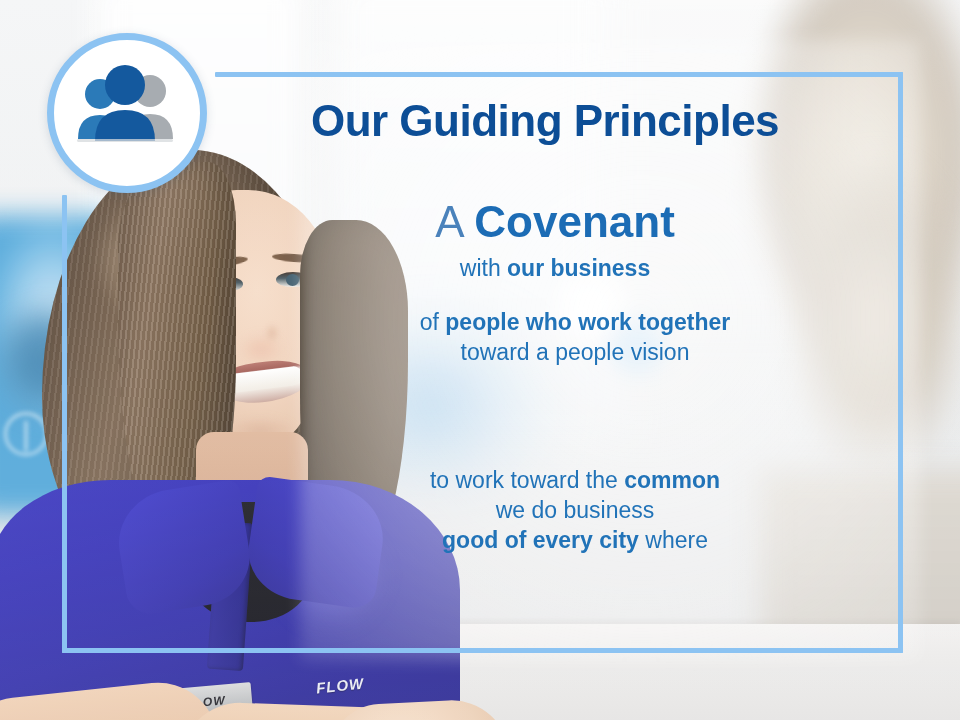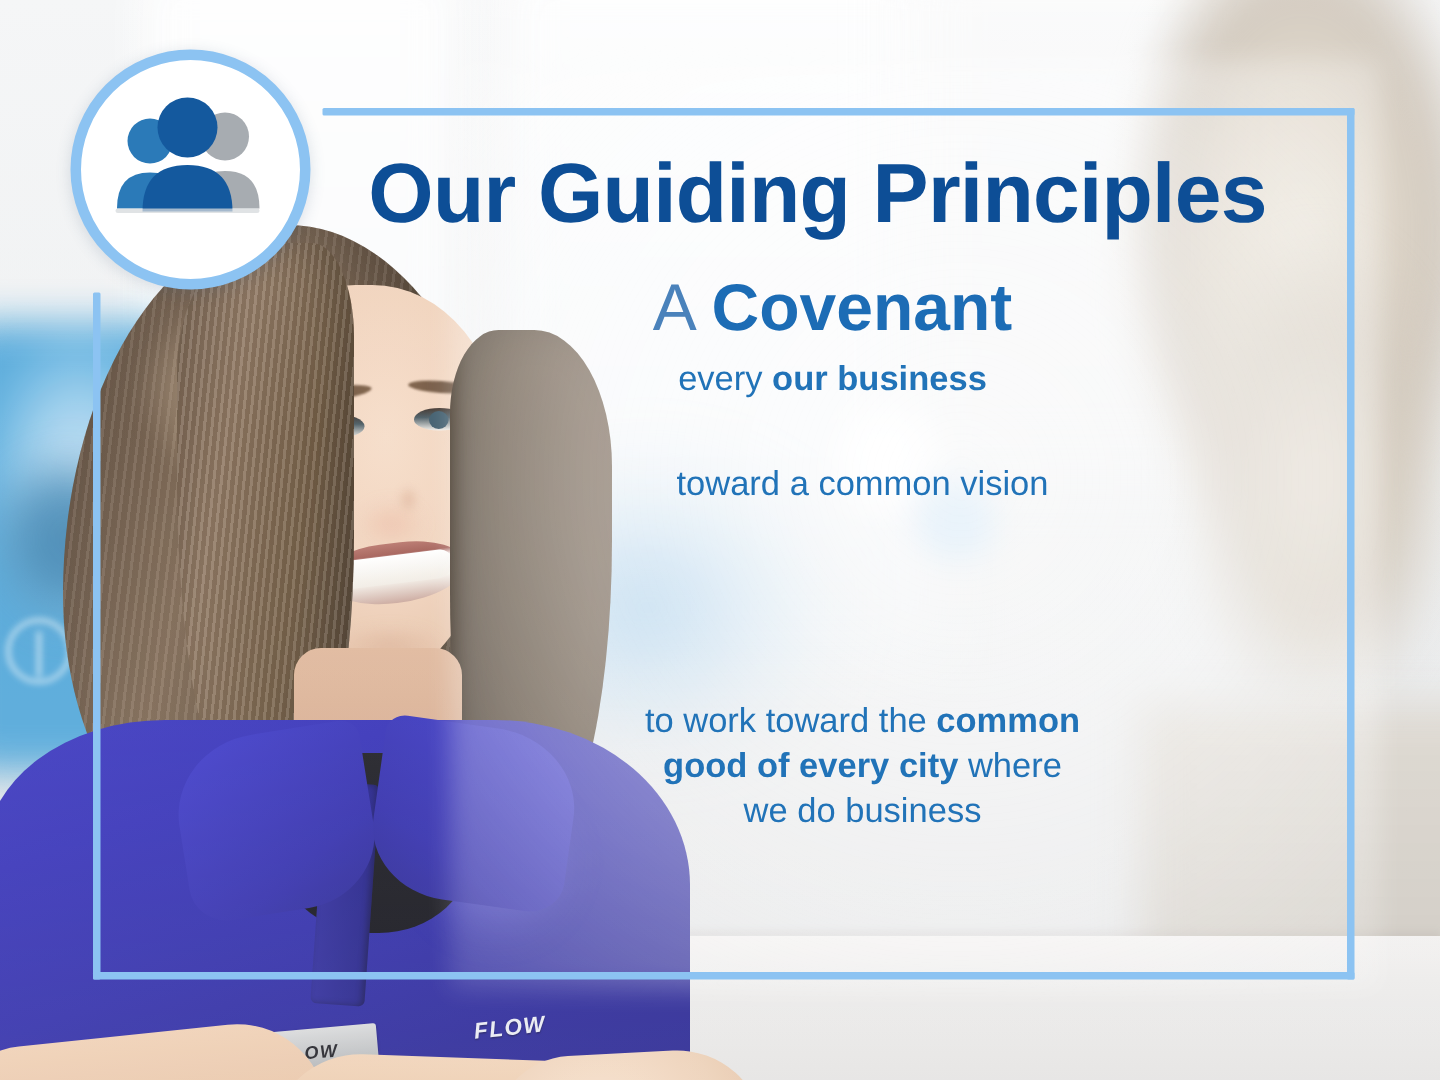--- a/index.html
+++ b/index.html
@@ -338,40 +338,40 @@
     display:flex; align-items:center; justify-content:center;
   }
   .badge svg{ width:120px; height:120px; display:block; }
 
   
   .content{ position:absolute; inset:0; }
 
   .title{
     position:absolute; left:215px; top:96px; width:660px;
     text-align:center;
-    font-size:56px; font-weight:700;
+    font-size:44px; font-weight:700;
     letter-spacing:-.5px;
     color:#0d4e96;
     white-space:nowrap;
   }
 
   .principle{ position:absolute; width:640px; }
   .p-head{
     font-size:44px; line-height:1.06; white-space:nowrap;
   }
   .p-head .art{ font-weight:400; color:#4a82bb; }
   .p-head .word{ font-weight:700; color:#1c6cb5; }
 
   .p-sub{
     font-size:23px; line-height:1.30; color:#2173b8; margin-top:8px;
   }
   .p-sub b{ font-weight:700; }
   .p-sub .reg{ font-weight:400; }
 
-  #principle-1 { left:235px; top:183px; text-align:center; }
+  #principle-1 { left:235px; top:199px; text-align:center; }
   #principle-2 { left:255px; top:300px; text-align:center; }
   #principle-3 { left:255px; top:458px; text-align:center; }
 
   #principle-3 .p-sub{ }
 </style>
 </head>
 <body>
 
 <div id="stage">
 
@@ -467,32 +467,33 @@
   <div class="content">
 
     <div class="title" style="color: rgb(13, 78, 150);">Our Guiding Principles</div>
 
     <div class="principle" id="principle-1">
       <div class="p-head">
         <span class="art">A</span>
         <span class="word">Covenant</span>
       </div>
       <div class="p-sub">
-          <div><span class="reg">every </span><b>our business</b></div>
+          <div><span class="reg">with </span><b>our business</b></div>
         </div>
     </div>
 
     <div class="principle" id="principle-2">
       <div class="p-sub">
-          <div><span class="reg">toward a common vision</span></div>
+          <div><span class="reg">of </span><b>people who work together</b></div>
+          <div><span class="reg">toward a people vision</span></div>
         </div>
     </div>
 
     <div class="principle" id="principle-3">
       <div class="p-sub">
           <div><span class="reg">to work toward the </span><b>common</b></div>
+          <div><span class="reg">we do business</span></div>
           <div><b>good of every city</b><span class="reg"> where</span></div>
-          <div><span class="reg">we do business</span></div>
         </div>
     </div>
 
   </div>
 </div>
 
 </body></html>

